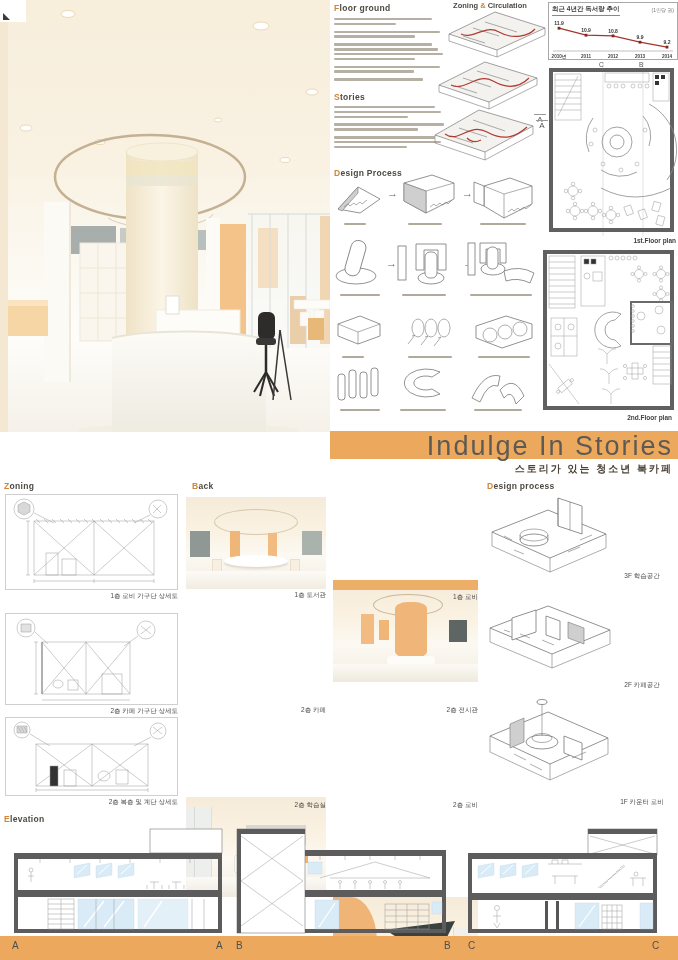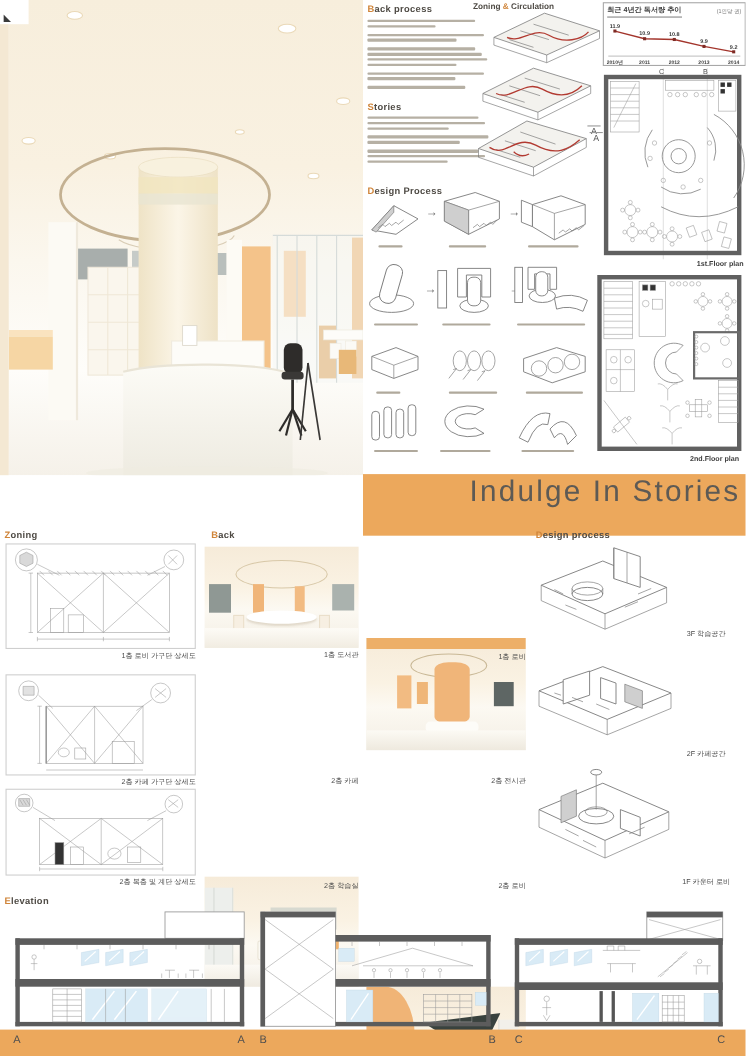--- a/index.html
+++ b/index.html
@@ -2,21 +2,21 @@
 <html><head>
 <meta charset="utf-8">
 <style>
   *{margin:0;padding:0;box-sizing:border-box}
   html,body{background:#ffffff}
   body{font-family:"Liberation Sans",sans-serif}
   #poster{position:relative;width:678px;height:960px;background:#fff;overflow:hidden}
   .abs{position:absolute}
   .hdr{font-size:8.5px;font-weight:700;color:#4e4a44;letter-spacing:.3px}
   .hdr::first-letter{color:#d0853a}
-  .zhdr{font-size:7.5px;font-weight:700;color:#4e4a44;text-align:left}
+  .zhdr{font-size:7.5px;font-weight:700;color:#4e4a44;text-align:center}
   .zhdr .amp{color:#d0853a}
   .kcap{font-size:6.5px;color:#4a4a4a;text-align:right;white-space:nowrap}
   .ccap{font-size:6.5px;color:#4a4a4a;text-align:center;white-space:nowrap}
   .pcap{font-size:6.5px;color:#3f3f3f;text-align:right;font-weight:700}
   .tline{height:2.4px;background:#b6b0a4;margin-bottom:2.4px;border-radius:1px}
   .para{margin-bottom:5.5px}
   .tbar{height:2.4px;background:#b0a99c;border-radius:1px;margin:0 auto}
   .arrow{font-size:11px;color:#666;line-height:1}
   .banner{background:#ECA85C;text-align:right;padding-right:5px}
   .banner .title{font-size:27px;font-weight:400;color:#5d5a55;letter-spacing:2px;line-height:30px}
@@ -144,21 +144,21 @@
         <line x1="272" y1="330" x2="283" y2="400" stroke="#3A3836" stroke-width="1.5"></line>
       </g>
       <ellipse cx="180" cy="430" rx="110" ry="6" fill="#F0ECE1" opacity=".7"></ellipse>
     </svg>
   </div>
 
   <div class="abs" style="left:0;top:0;width:26px;height:22px;background:#ffffff">
     <div class="abs" style="left:3px;top:13px;width:7px;height:7px;background:#3a3a3a;clip-path:polygon(0 100%,100% 100%,0 0)"></div>
   </div>
 
-  <div class="abs hdr" style="left:334px;top:3px">Back process</div>
+  <div class="abs hdr" style="left:334px;top:3px">Floor ground</div>
   <div class="abs" style="left:334px;top:18px;width:114px">
       <div class="para">
         <div class="tline" style="width: 86%;"></div>
         <div class="tline" style="width: 54%;"></div>
       </div>
       <div class="para">
         <div class="tline" style="width: 93%;"></div>
         <div class="tline" style="width: 71%;"></div>
       </div>
       <div class="para">
@@ -532,22 +532,23 @@
         <g transform="translate(24,140) rotate(-40)">
             <rect x="-7" y="-3" width="14" height="6"></rect>
             <circle cx="-9" r="1.6"></circle>
             <circle cx="9" r="1.6"></circle>
           </g>
       </g>
     </svg>
   </div>
   <div class="abs pcap" style="left:592px;top:414px;width:80px">2nd.Floor plan</div>
 
-  <div class="abs banner" style="left:330px;top:431px;width:348px;height:56px">
+  <div class="abs banner" style="left:330px;top:431px;width:348px;height:28px">
     <div class="title">Indulge In Stories</div>
+    <div class="subtitle">스토리가 있는 청소년 북카페</div>
   </div>
 
   <div class="abs hdr" style="left:4px;top:481px">Zoning</div>
 
   <div class="abs detailbox" style="left:5px;top:494px;width:173px;height:96px">
     <svg class="dd" width="171" height="94" viewBox="0 0 171 94">
       <g class="dln">
         <circle cx="18" cy="14" r="10"></circle>
           <path d="M12,10 l6,-3 6,3 v7 l-6,3 -6,-3 z" fill="#d9d9d9"></path>
         <circle cx="152" cy="14" r="9"></circle>

